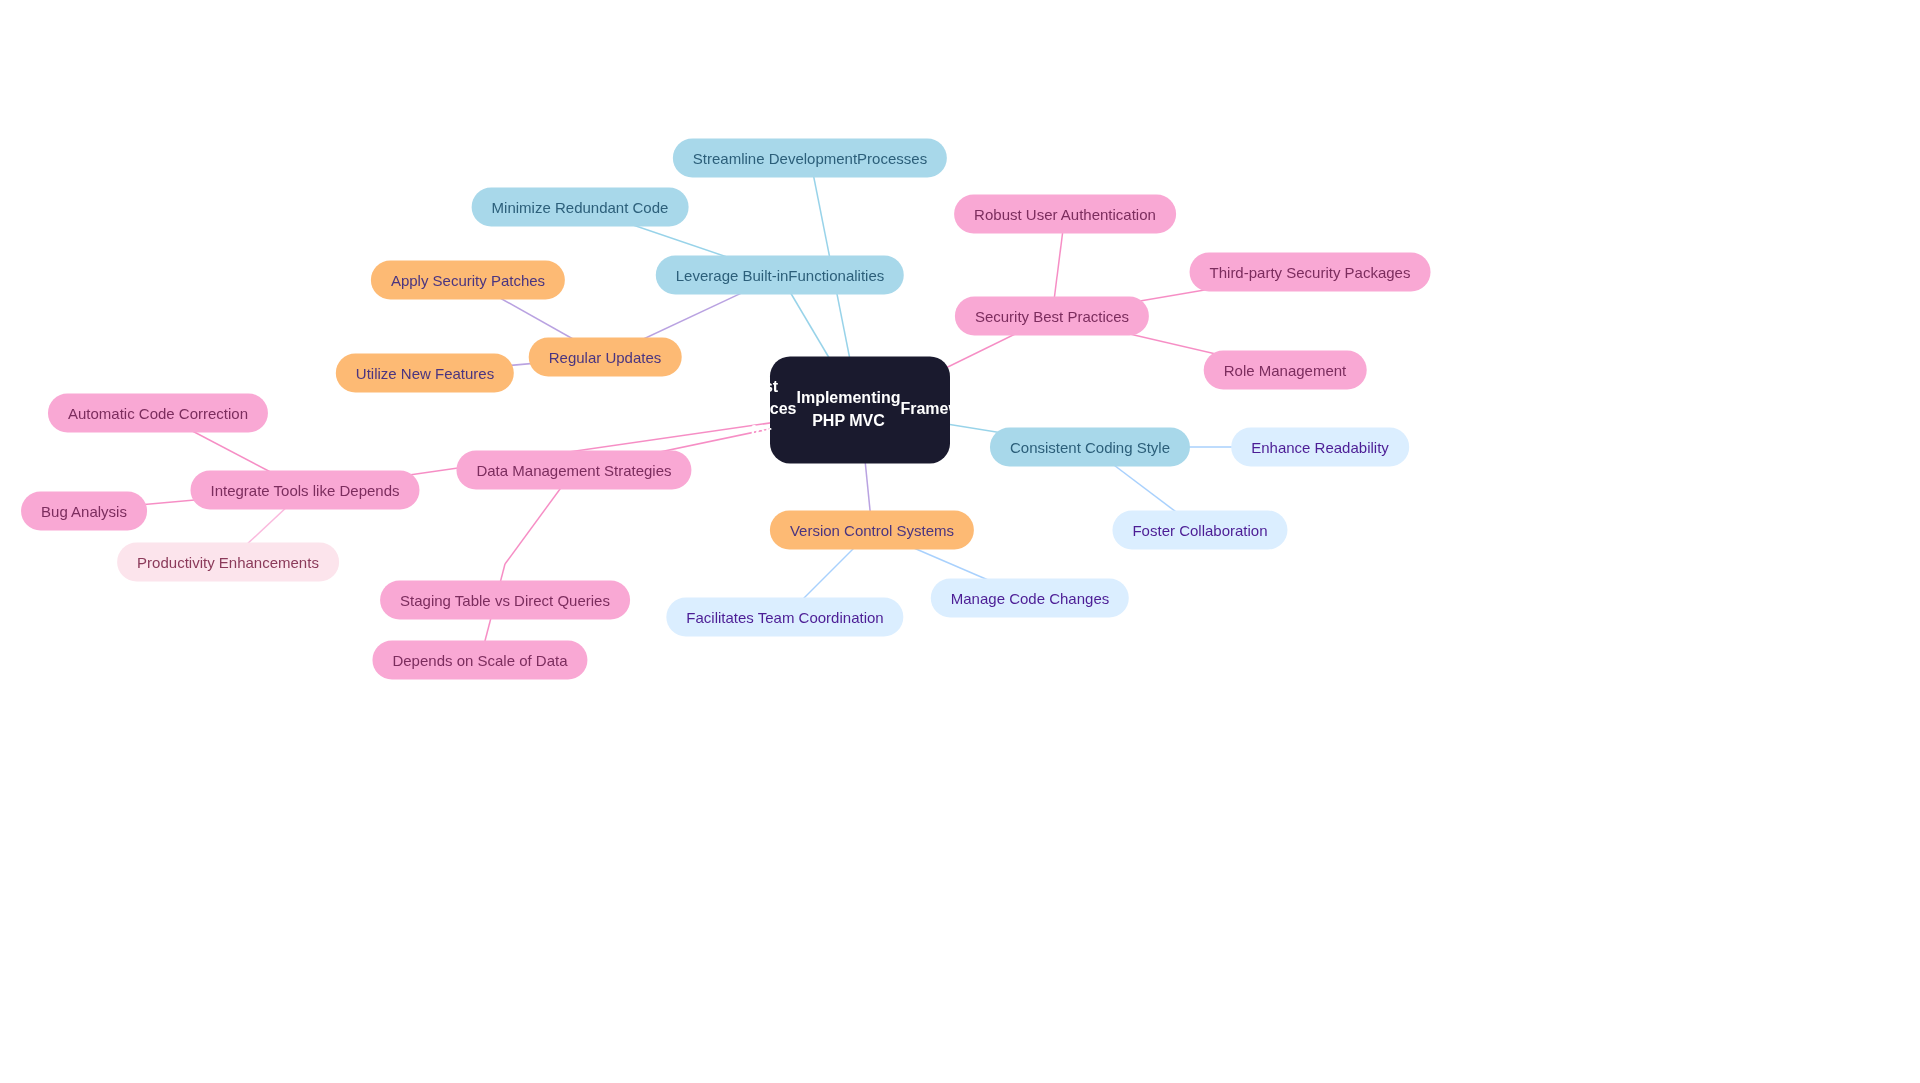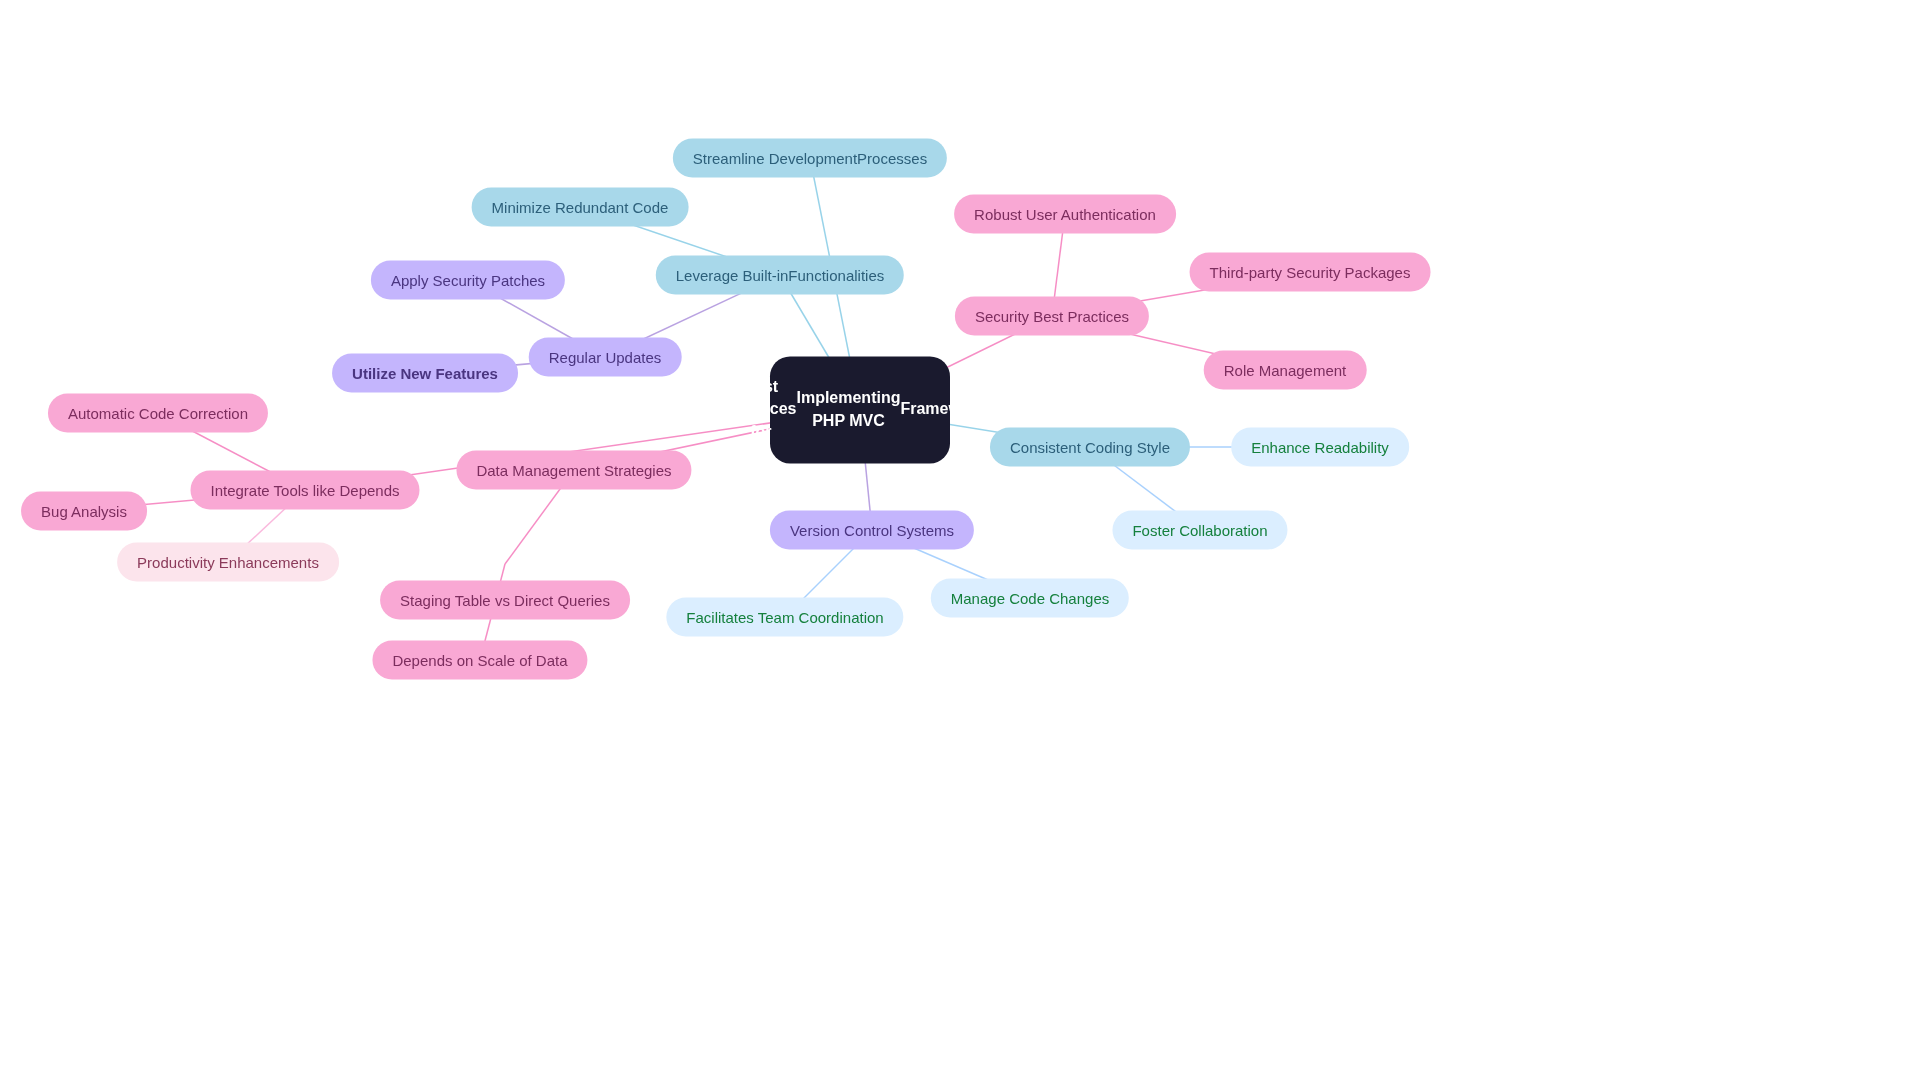--- a/index.html
+++ b/index.html
@@ -49,32 +49,32 @@
       background: #a8d8ea;
       color: #2c5f7a;
       border: none;
     }
     .node-pink {
       background: #f9a8d4;
       color: #7c2d5e;
       border: none;
     }
     .node-lavender {
-      background: #c4b5fd;
+      background: #fdba74;
       color: #4a3580;
       border: none;
     }
     .node-light-pink {
       background: #fce4ec;
       color: #8b3a5a;
       border: none;
     }
     .node-light-blue {
       background: #dbeeff;
-      color: #15803d;
+      color: #4c1d95;
       border: none;
     }
   </style>
 </head>
 <body>
 
 <div id="mindmap-container">
   <svg id="connections">
       <line x1="860" y1="410" x2="810" y2="158" stroke="#7ec8e3" stroke-width="1.5" stroke-opacity="0.8"></line>
       <line x1="860" y1="410" x2="780" y2="275" stroke="#7ec8e3" stroke-width="1.5" stroke-opacity="0.8"></line>
@@ -119,21 +119,21 @@
     </div>
     <div class="node node-blue" style="left: 580px; top: 207px;">
       <span>Minimize Redundant Code</span>
     </div>
     <div class="node node-lavender" style="left: 605px; top: 357px;">
       <span>Regular Updates</span>
     </div>
     <div class="node node-lavender" style="left: 468px; top: 280px;">
       <span>Apply Security Patches</span>
     </div>
-    <div class="node node-lavender" style="left: 425px; top: 373px; font-weight: bold;">
+    <div class="node node-lavender" style="left: 425px; top: 373px;">
       <span>Utilize New Features</span>
     </div>
     <div class="node node-pink" style="left: 305px; top: 490px;">
       <span>Integrate Tools like Depends</span>
     </div>
     <div class="node node-pink" style="left: 158px; top: 413px;">
       <span>Automatic Code Correction</span>
     </div>
     <div class="node node-pink" style="left: 84px; top: 511px; justify-content: flex-end;">
       <span>Bug Analysis</span>

